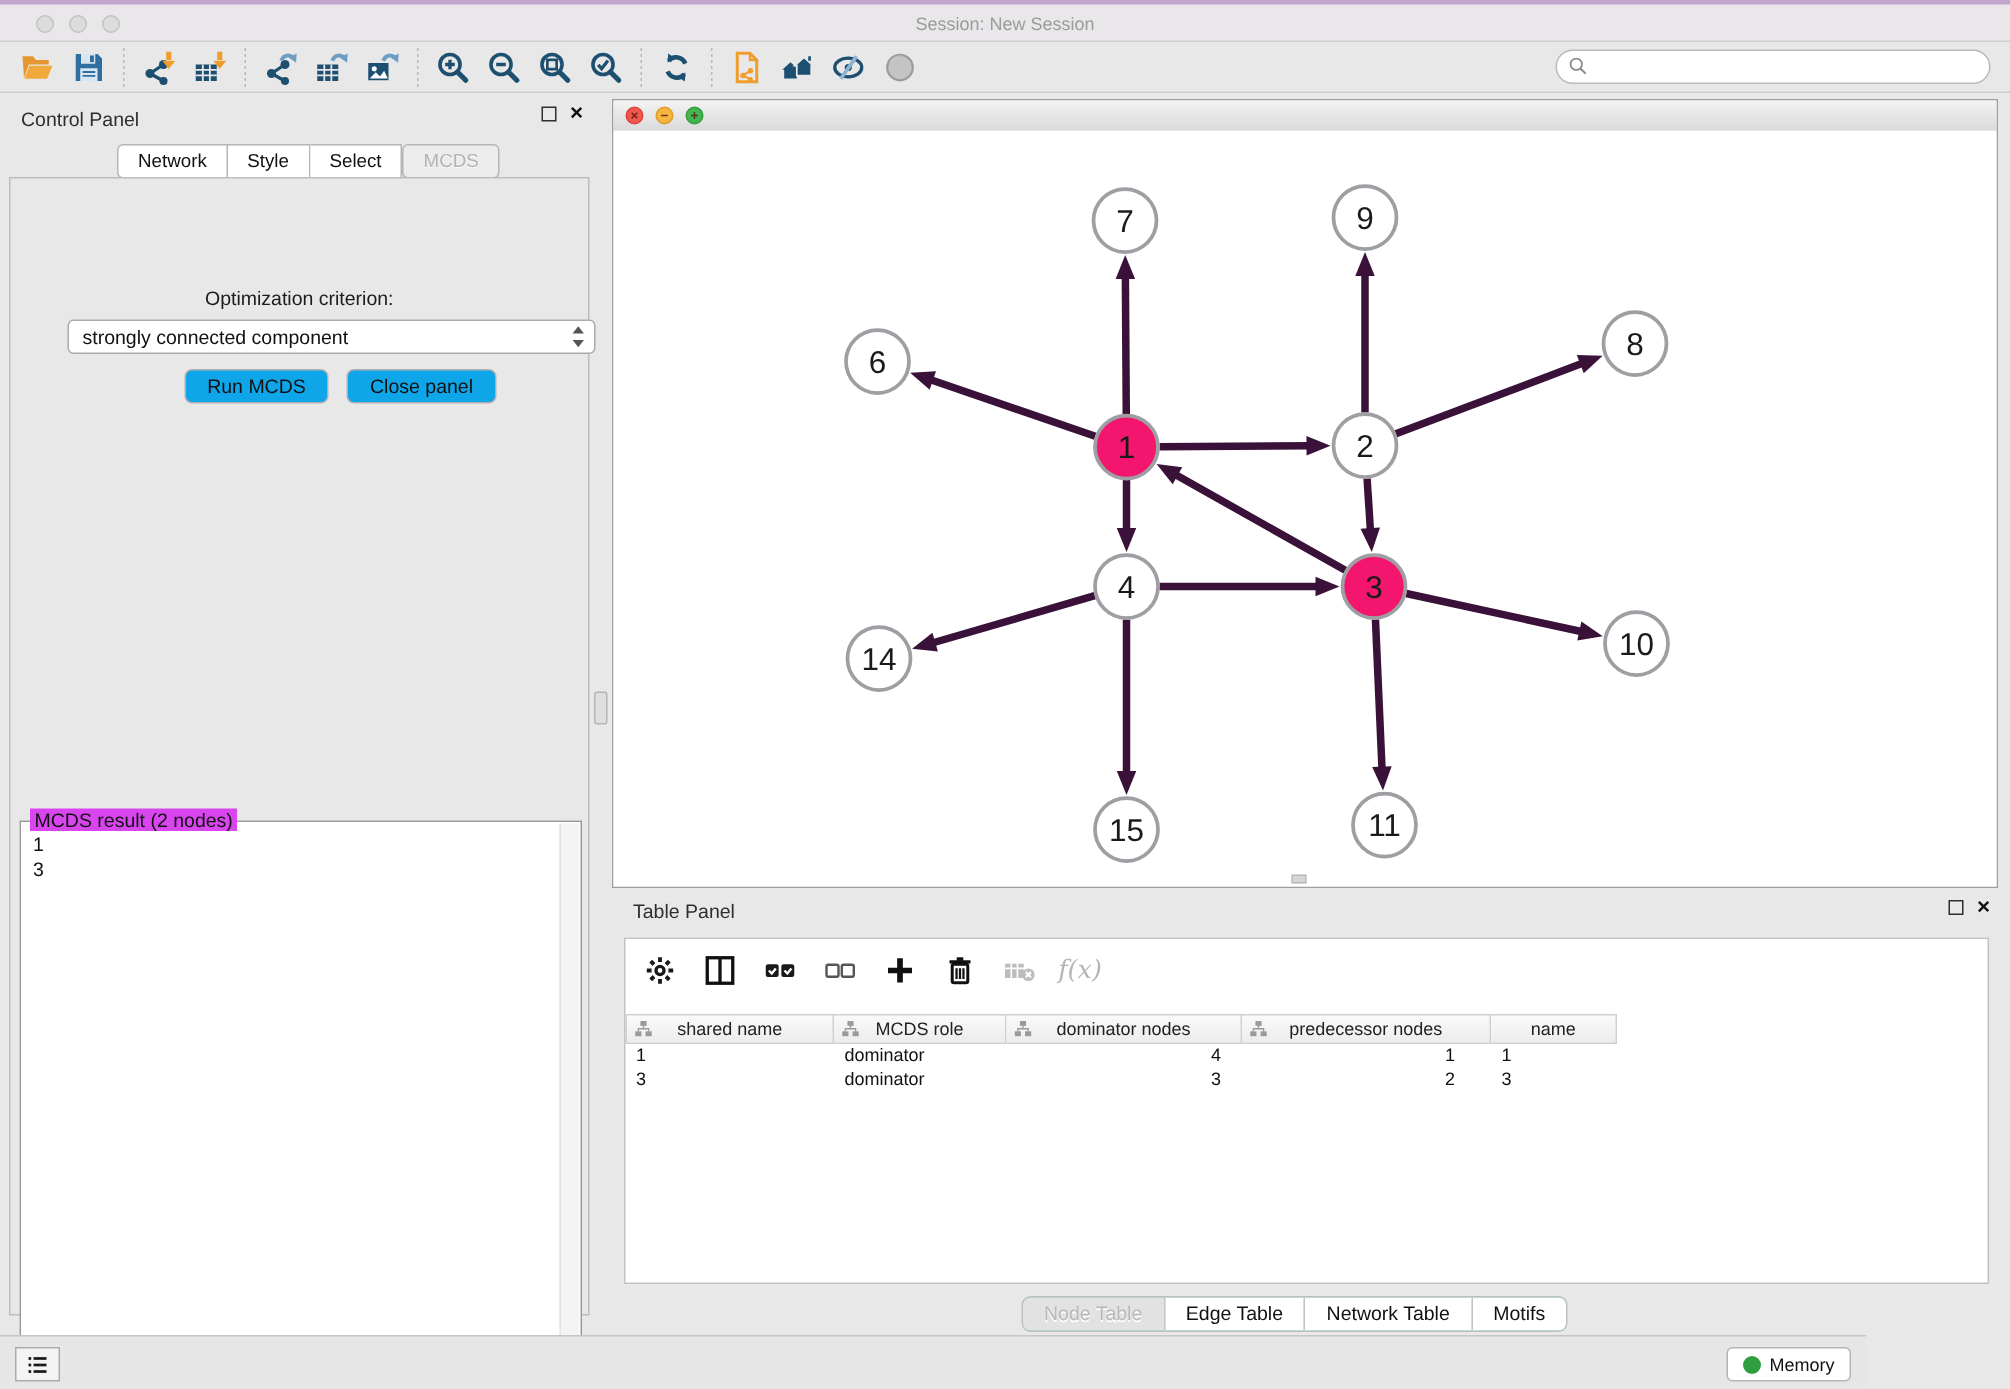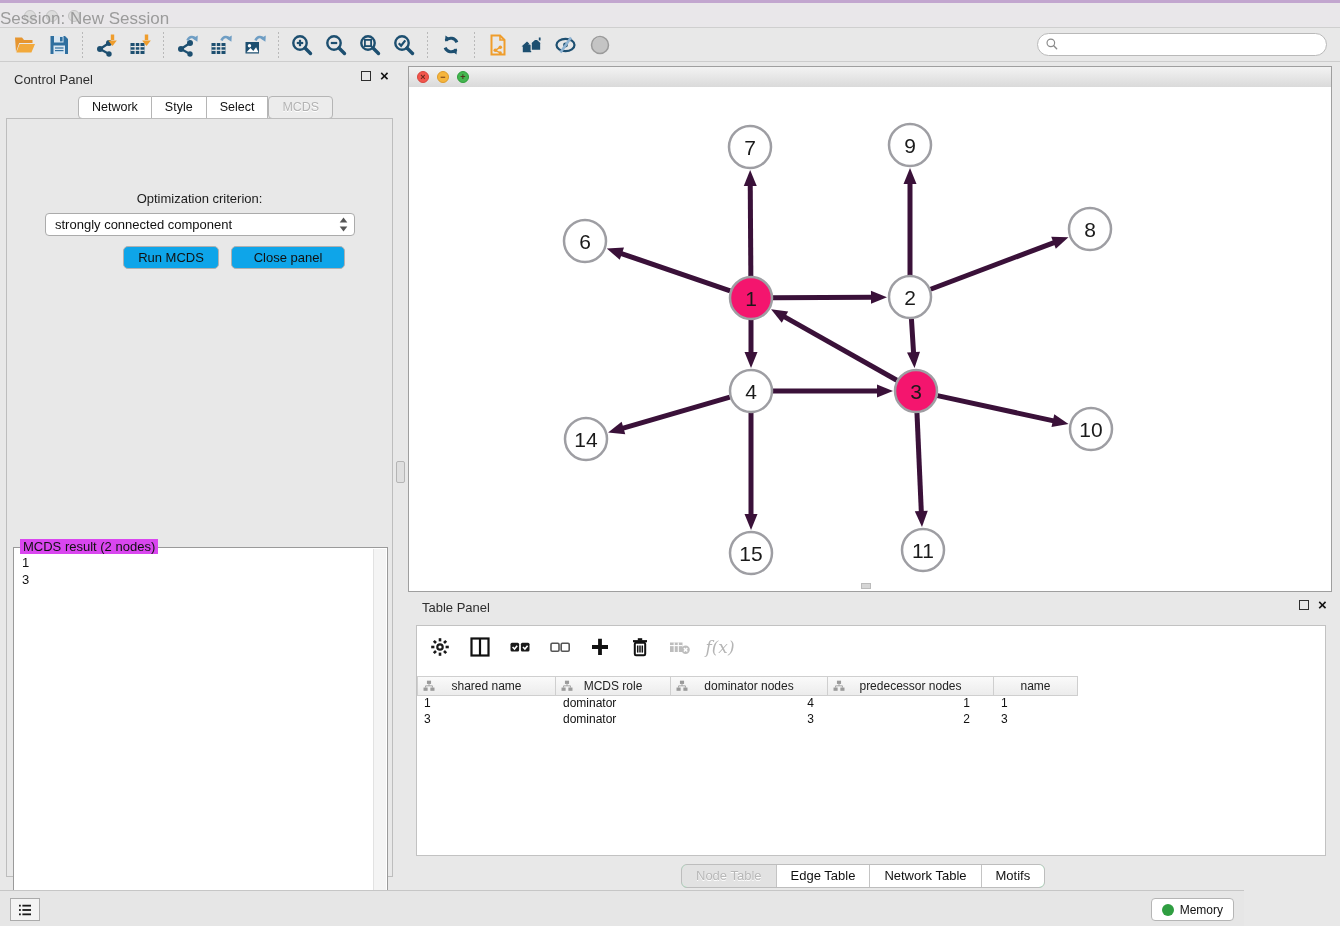--- a/index.html
+++ b/index.html
@@ -1,21 +1,21 @@
 <!DOCTYPE html>
 <html><head>
 <meta charset="utf-8">
 <style>
   html,body{margin:0;padding:0;width:1340px;height:926px;overflow:hidden;
     font-family:"Liberation Sans",sans-serif;background:#e8e8e8;-webkit-font-smoothing:antialiased;}
   .abs{position:absolute;}
   
   #titlebar{left:0;top:0;width:1340px;height:28px;background:#e9e7ea;border-top:3px solid #c2a6cf;
     border-bottom:1px solid #cfcfcf;box-sizing:border-box;}
-  #titlebar .t{position:absolute;left:0;right:0;top:6px;color:#9b9b9b;font-size:17px;}
+  #titlebar .t{position:absolute;left:0;right:0;top:6px;text-align:center;color:#9b9b9b;font-size:12px;}
   .mac-dot{position:absolute;top:7px;width:12px;height:12px;border-radius:50%;
     background:#dcdcdc;border:1px solid #c2c2c2;box-sizing:border-box;}
   
   #toolbar{left:0;top:28px;width:1340px;height:34px;background:#e8e8e8;border-bottom:1px solid #cdcdcd;box-sizing:border-box;}
   #toolbar .row{display:flex;align-items:center;height:100%;padding-left:8px;}
   .tbtn{width:34px;height:28px;display:flex;align-items:center;justify-content:center;flex:0 0 auto;}
   .tbtn svg{display:block;}
   .tsep{width:1px;height:26px;margin:0 6px;flex:0 0 auto;
     background:repeating-linear-gradient(#b9b9b9 0 2px,transparent 2px 4px);}
   #search-wrap{position:absolute;right:13px;top:5px;width:290px;height:23px;}
@@ -30,21 +30,21 @@
   .x-icon{font-size:15px;font-weight:700;color:#111;line-height:10px;}
   #cp-tabs{position:absolute;left:78px;top:32px;display:flex;}
   .cp-tab{height:21px;line-height:21px;padding:0 13px;background:#fff;border:1px solid #b5b5b5;border-left:none;
     font-size:12.5px;color:#111;text-align:center;}
   .cp-tab:first-child{border-left:1px solid #b5b5b5;border-radius:4px 0 0 4px;}
   .cp-tab.active{background:#ececec;border-radius:4px;border-left:1px solid #b5b5b5;
     color:#b3b3b3;text-shadow:0 1px 0 #fff;}
   #cp-body{position:absolute;left:6px;top:54px;width:387px;height:759px;background:#e8e8e8;
     border:1px solid #bdbdbd;box-sizing:border-box;}
   #opt-label{position:absolute;left:0;right:0;top:72px;text-align:center;font-size:13px;color:#1c1c1c;}
-  #criterion{position:absolute;left:38px;top:94px;width:310px;height:23px;background:#fff;border:1px solid #ababab;
+  #criterion{position:absolute;left:38px;top:94px;width:352px;height:23px;background:#fff;border:1px solid #ababab;
     border-radius:4px;box-sizing:border-box;display:flex;align-items:center;font-size:13px;color:#111;}
   #criterion .val{flex:1;padding-left:9px;}
   #criterion .step{padding-right:6px;display:flex;}
   .pbtn{position:absolute;height:23px;background:#0ea5e9;border:1px solid #b0b0b0;border-radius:5px;
     font-size:13px;color:#111;display:flex;align-items:center;justify-content:center;box-sizing:border-box;margin-left:28px;}
   #mcds-result{position:absolute;left:6px;top:428px;width:375px;height:382px;border:1px solid #9a9a9a;
     background:#fff;box-sizing:border-box;}
   #mcds-result legend{position:absolute;top:-9px;left:6px;background:#d946ef;padding:0 3px;font-size:13px;color:#111;}
   #mcds-lines{position:absolute;left:8px;top:6px;font-size:13px;color:#111;line-height:17px;white-space:pre;}
   #mcds-scroll{position:absolute;right:1px;top:1px;width:12px;bottom:1px;background:#f4f4f4;border-left:1px solid #e2e2e2;}
@@ -288,21 +288,21 @@
     <div id="criterion">
       <span class="val">strongly connected component</span>
       <span class="step">
         <svg width="9" height="15" viewBox="0 0 9 15">
             <path d="M4.5 0.5L8.3 5.4H0.7z" fill="#555"></path>
             <path d="M4.5 14.5L0.7 9.6h7.6z" fill="#555"></path>
           </svg>
       </span>
     </div>
     <div class="pbtn" style="left:88px;top:127px;width:96px;">Run MCDS</div>
-    <div class="pbtn" style="left:196px;top:127px;width:114px;">Close panel</div>
+    <div class="pbtn" style="left:196px;top:127px;width:100px;">Close panel</div>
     <div id="mcds-result">
       <legend>MCDS result (2 nodes)</legend>
       <div id="mcds-lines">1
 3</div>
       <div id="mcds-scroll"></div>
     </div>
   </div>
 </div>
 
 <div class="abs" id="splitter-handle"></div>

